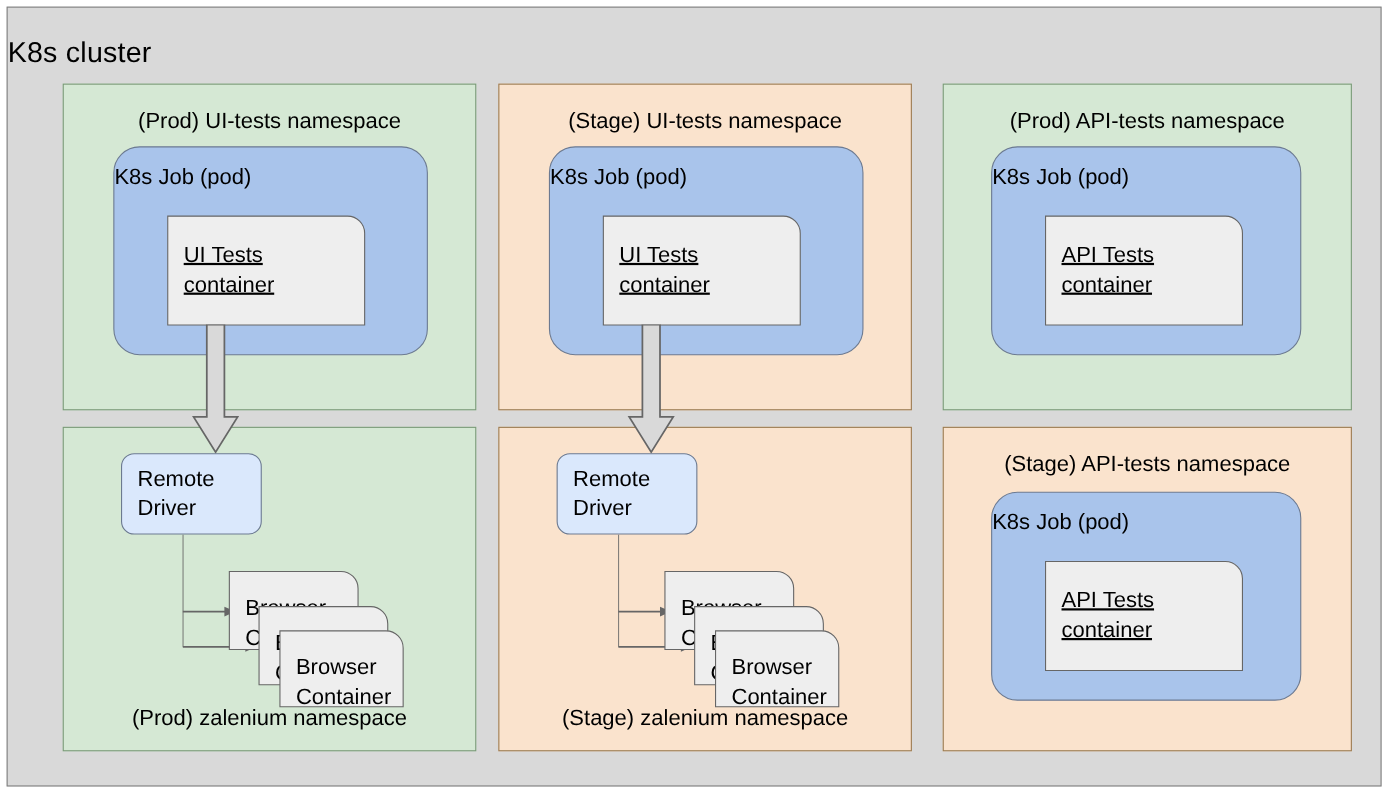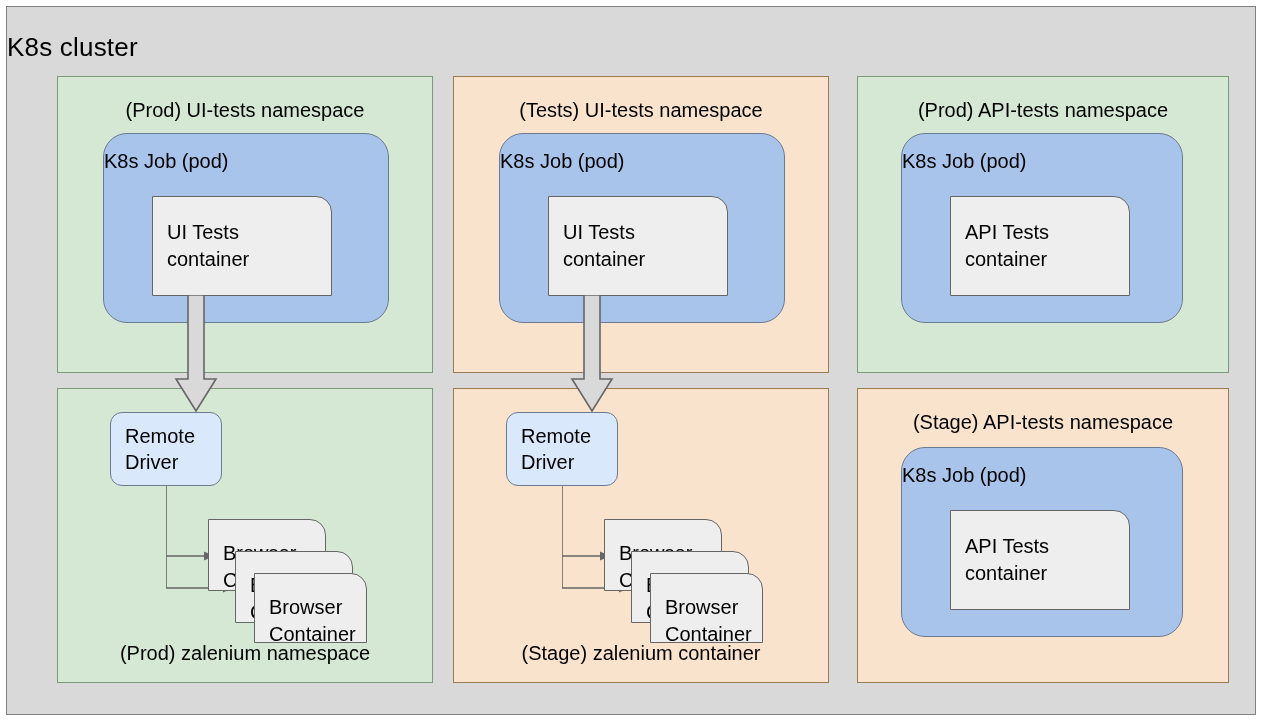--- a/index.html
+++ b/index.html
@@ -51,36 +51,37 @@
   #pod-prod-api {left:901px;top:133px;width:282px; height:190px;}
   #pod-stage-api{left:901px;top:447px;width:282px; height:190px;}
 
   
   .tcont{
     position:absolute;box-sizing:border-box;
     background:#eeeeee;border:1px solid #666666;
     border-radius:0 16px 0 0;
     font-size:20px;line-height:27px;
     padding:22px 0 0 14px;
+    text-decoration:underline;
   }
   #tc-prod-ui  {left:152px;top:196px;width:180px;height:100px;}
   #tc-stage-ui {left:548px;top:196px;width:180px;height:100px;}
   #tc-prod-api {left:950px;top:196px;width:180px;height:100px;}
   #tc-stage-api{left:950px;top:510px;width:180px;height:100px;}
   .tcont span{display:block;}
 
   
   .blockarrow{position:absolute;width:44px;height:118px;}
   #ba-prod {left:174px;top:295px;}
   #ba-stage{left:570px;top:295px;}
 
   
   .rdriver{
     position:absolute;box-sizing:border-box;
-    width:112px;height:74px;
+    width:128px;height:74px;
     background:#dae8fc;border:1px solid #6c7a91;border-radius:12px;
     font-size:20px;line-height:26px;padding:10px 0 0 14px;
   }
   #rd-prod {left:110px;top:412px;}
   #rd-stage{left:506px;top:412px;}
   .rdriver span{display:block;}
 
   
   .conn{position:absolute;}
   #conn-prod {left:166px;top:486px;width:120px;height:120px;}
@@ -117,21 +118,21 @@
   </div>
   <div class="pod" id="pod-prod-ui">
     <div class="pod-title">K8s Job (pod)</div>
   </div>
   <div class="tcont" id="tc-prod-ui">
     <span>UI Tests</span>
     <span>container</span>
   </div>
 
   <div class="ns orange" id="ns-stage-ui">
-    <div class="ns-label top">(Tests) UI-tests namespace</div>
+    <div class="ns-label top">(Stage) UI-tests namespace</div>
   </div>
   <div class="pod" id="pod-stage-ui">
     <div class="pod-title">K8s Job (pod)</div>
   </div>
   <div class="tcont" id="tc-stage-ui">
     <span>UI Tests</span>
     <span>container</span>
   </div>
 
   <div class="ns green" id="ns-prod-api">
@@ -154,21 +155,21 @@
   <div class="tcont" id="tc-stage-api">
     <span>API Tests</span>
     <span>container</span>
   </div>
 
   <div class="ns green" id="ns-prod-zal">
     <div class="ns-label bottom">(Prod) zalenium namespace</div>
   </div>
 
   <div class="ns orange" id="ns-stage-zal">
-    <div class="ns-label bottom">(Stage) zalenium container</div>
+    <div class="ns-label bottom">(Stage) zalenium namespace</div>
   </div>
 
   <svg class="blockarrow" id="ba-prod" viewBox="0 0 44 118">
     <polygon points="14,0 30,0 30,84 42,84 22,116 2,84 14,84" fill="#d9d9d9" stroke="#666666" stroke-width="1.6"></polygon>
   </svg>
   <svg class="blockarrow" id="ba-stage" viewBox="0 0 44 118">
     <polygon points="14,0 30,0 30,84 42,84 22,116 2,84 14,84" fill="#d9d9d9" stroke="#666666" stroke-width="1.6"></polygon>
   </svg>
 
   <div class="rdriver" id="rd-prod">

